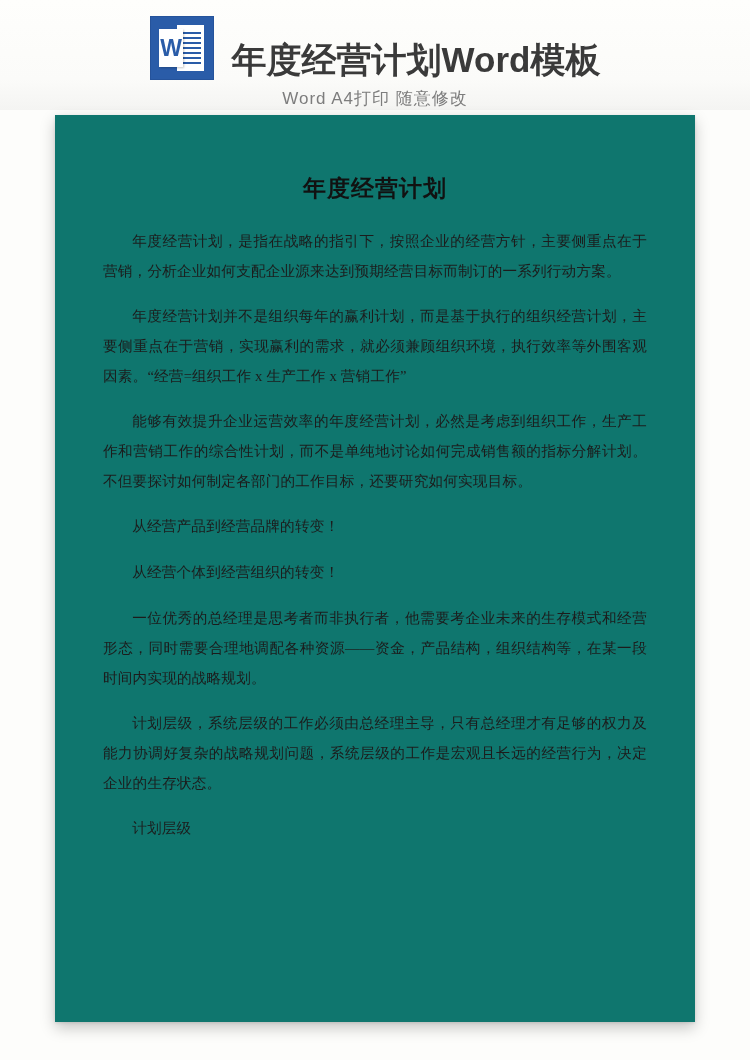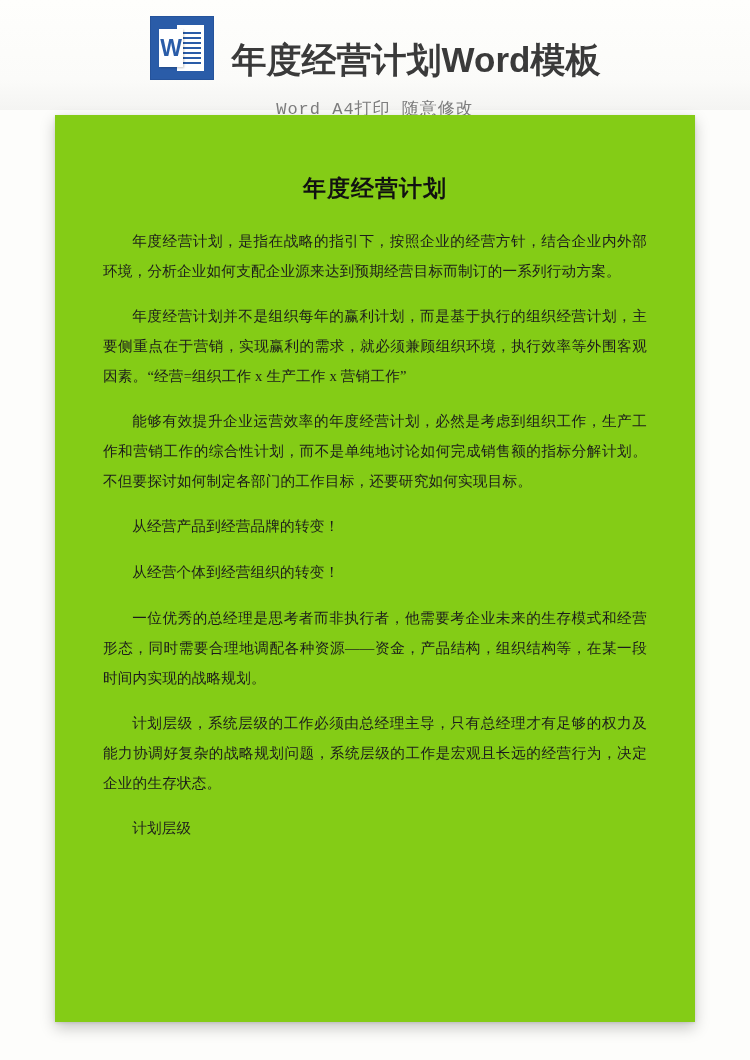--- a/index.html
+++ b/index.html
@@ -79,35 +79,35 @@
   .banner-title {
     font-size: 35px;
     font-weight: bold;
     color: #3a3a3a;
     letter-spacing: 0px;
     line-height: 1.1;
     white-space: nowrap;
     margin-top: 25px;
   }
   .banner-sub {
-    margin-top: 17px;
+    margin-top: 7px;
     font-size: 17px;
     color: #7d7d7d;
     letter-spacing: 1px;
-    font-family: Liberation Mono, monospace;
+    font-family: Liberation Sans, sans-serif;
   }
 
   
   .sheet {
     position: absolute;
     left: 55px;
     top: 115px;
     width: 640px;
     height: 907px;
-    background: #84cc16;
+    background: #0f766e;
     box-shadow: 0 6px 14px rgba(0,0,0,0.22), 0 1px 3px rgba(0,0,0,0.10);
   }
   .sheet-inner {
     position: absolute;
     left: 48px;
     top: 58px;
     width: 544px;
   }
   .doc-title {
     text-align: center;
@@ -157,21 +157,21 @@
     <div class="banner-title">年度经营计划Word模板</div>
   </div>
   <div class="banner-sub">Word A4打印  随意修改</div>
 </div>
 
 <div class="sheet">
   <div class="sheet-inner">
 
     <div class="doc-title">年度经营计划</div>
 
-    <p class="para">年度经营计划，是指在战略的指引下，按照企业的经营方针，结合企业内外部环境，分析企业如何支配企业源来达到预期经营目标而制订的一系列行动方案。</p>
+    <p class="para">年度经营计划，是指在战略的指引下，按照企业的经营方针，主要侧重点在于营销，分析企业如何支配企业源来达到预期经营目标而制订的一系列行动方案。</p>
     <p class="para">年度经营计划并不是组织每年的赢利计划，而是基于执行的组织经营计划，主要侧重点在于营销，实现赢利的需求，就必须兼顾组织环境，执行效率等外围客观因素。“经营=组织工作 x 生产工作 x 营销工作”</p>
     <p class="para">能够有效提升企业运营效率的年度经营计划，必然是考虑到组织工作，生产工作和营销工作的综合性计划，而不是单纯地讨论如何完成销售额的指标分解计划。不但要探讨如何制定各部门的工作目标，还要研究如何实现目标。</p>
     <p class="para short">从经营产品到经营品牌的转变！</p>
     <p class="para short">从经营个体到经营组织的转变！</p>
     <p class="para">一位优秀的总经理是思考者而非执行者，他需要考企业未来的生存模式和经营形态，同时需要合理地调配各种资源——资金，产品结构，组织结构等，在某一段时间内实现的战略规划。</p>
     <p class="para">计划层级，系统层级的工作必须由总经理主导，只有总经理才有足够的权力及能力协调好复杂的战略规划问题，系统层级的工作是宏观且长远的经营行为，决定企业的生存状态。</p>
     <p class="para short last">计划层级</p>
 
   </div>
 </div>

